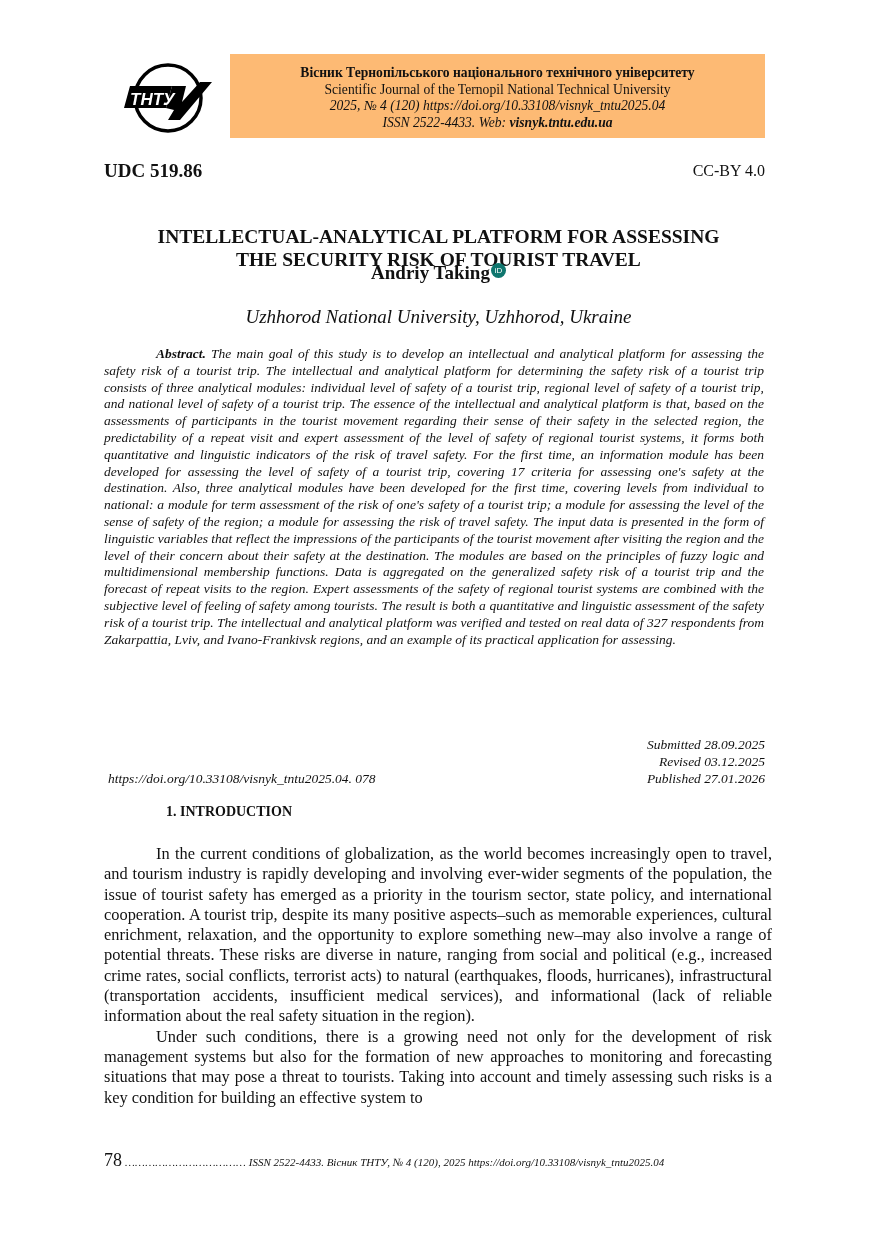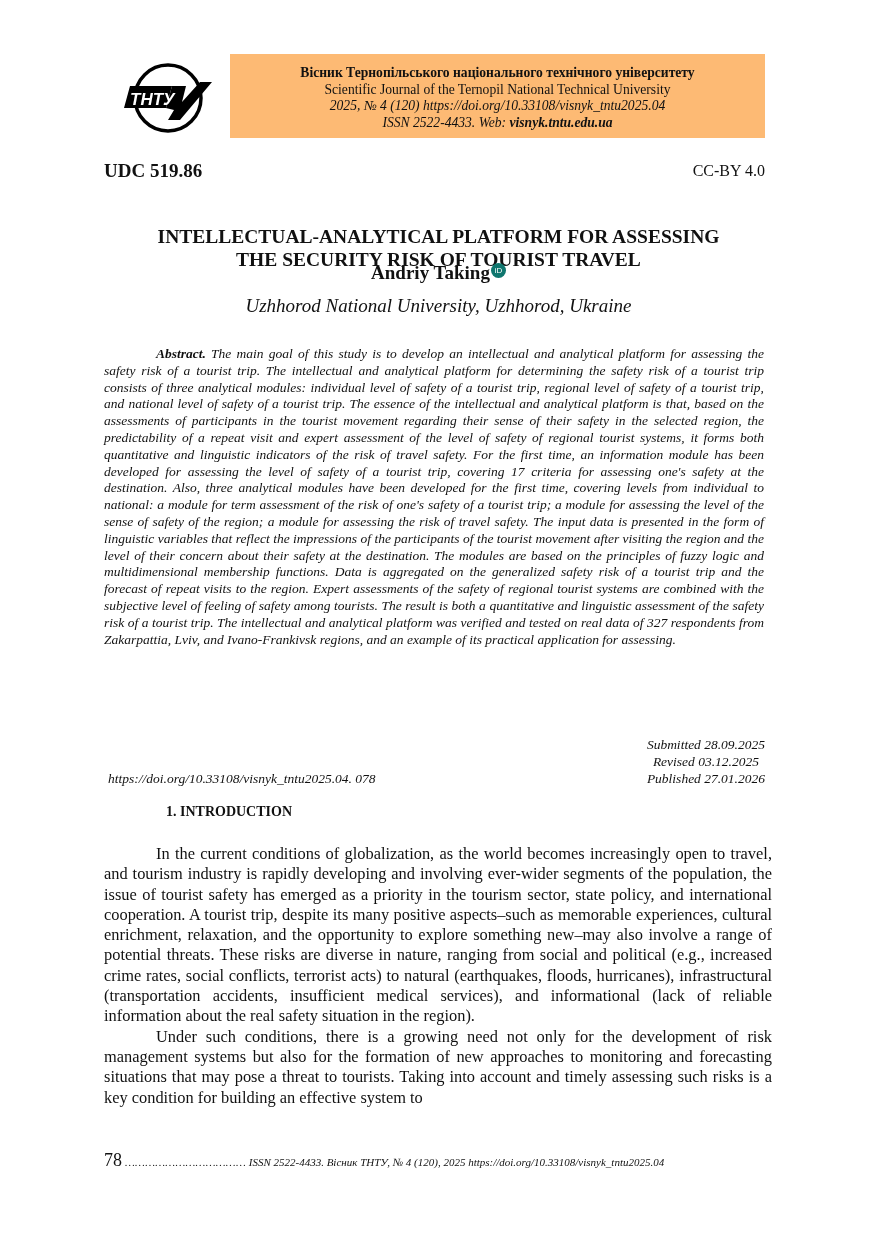--- a/index.html
+++ b/index.html
@@ -11,26 +11,26 @@
                  text-align: center; font-size: 13.6px; line-height: 16.6px; padding-top: 11px; box-sizing: border-box; }
   #journal-box .b { font-weight: bold; }
   #journal-box .i { font-style: italic; }
   #udc { left: 104px; top: 160px; font-size: 19px; font-weight: bold; }
   #license { right: 112px; top: 162px; font-size: 16px; }
   #title { left: 100px; width: 677px; top: 201px; text-align: center; font-size: 19.5px; font-weight: bold; line-height: 23px; margin-top: 24px; }
   #author { left: 100px; width: 677px; top: 262px; text-align: center; font-size: 19px; font-weight: bold; }
   #orcid { display: inline-block; width: 15px; height: 15px; border-radius: 50%; background: #0f766e; color: #fff;
            font-family: "Liberation Sans", sans-serif; font-size: 8px; line-height: 15px; text-align: center;
            vertical-align: 6px; margin-left: 1px; font-weight: normal; }
-  #affil { left: 100px; width: 677px; top: 295px; text-align: center; font-size: 19px; font-style: italic; }
+  #affil { left: 100px; width: 677px; top: 306px; text-align: center; font-size: 19px; font-style: italic; }
   .just { text-align: justify; text-align-last: auto; }
   #abstract { left: 104px; width: 660px; top: 346px; font-size: 13.5px; line-height: 16.8px; font-style: italic; }
   #abstract p { margin: 0; text-indent: 52px; }
   #abstract .lbl { font-weight: bold; }
-  #dates { right: 112px; top: 736px; font-size: 13.5px; font-style: italic; line-height: 17px; text-align: center; }
+  #dates { right: 112px; top: 736px; font-size: 13.5px; font-style: italic; line-height: 17px; text-align: right; }
   #doi-line { left: 108px; top: 771px; font-size: 13.5px; font-style: italic; }
   #section { left: 166px; top: 804px; font-size: 14px; font-weight: bold; }
   #intro { left: 104px; width: 668px; top: 844px; font-size: 16.4px; line-height: 20.3px; }
   #intro p { margin: 0; text-indent: 52px; font-family: Liberation Serif, serif; }
   #footer { left: 104px; top: 1150px; font-size: 11px; font-style: italic; white-space: nowrap; }
   #footer .pg { font-style: normal; font-size: 18px; margin-right: 3px; }
   #footer .dots { letter-spacing: 0.3px; }
 </style>
 </head>
 <body>

